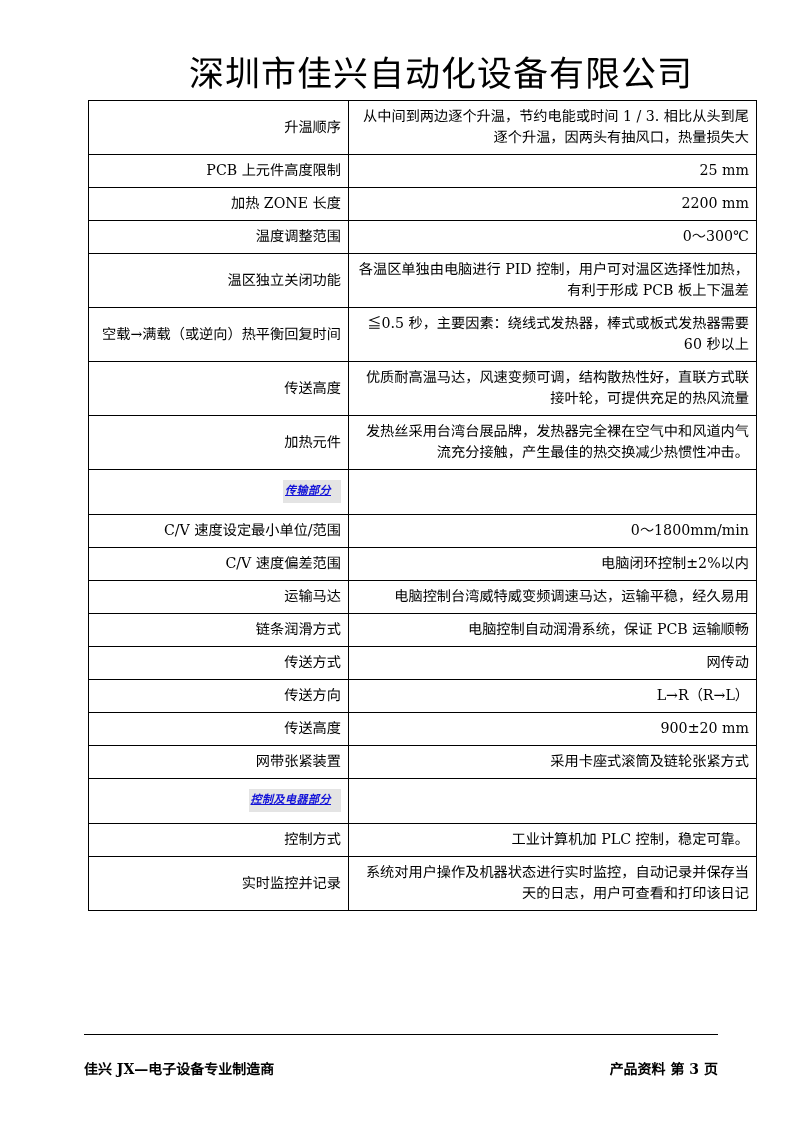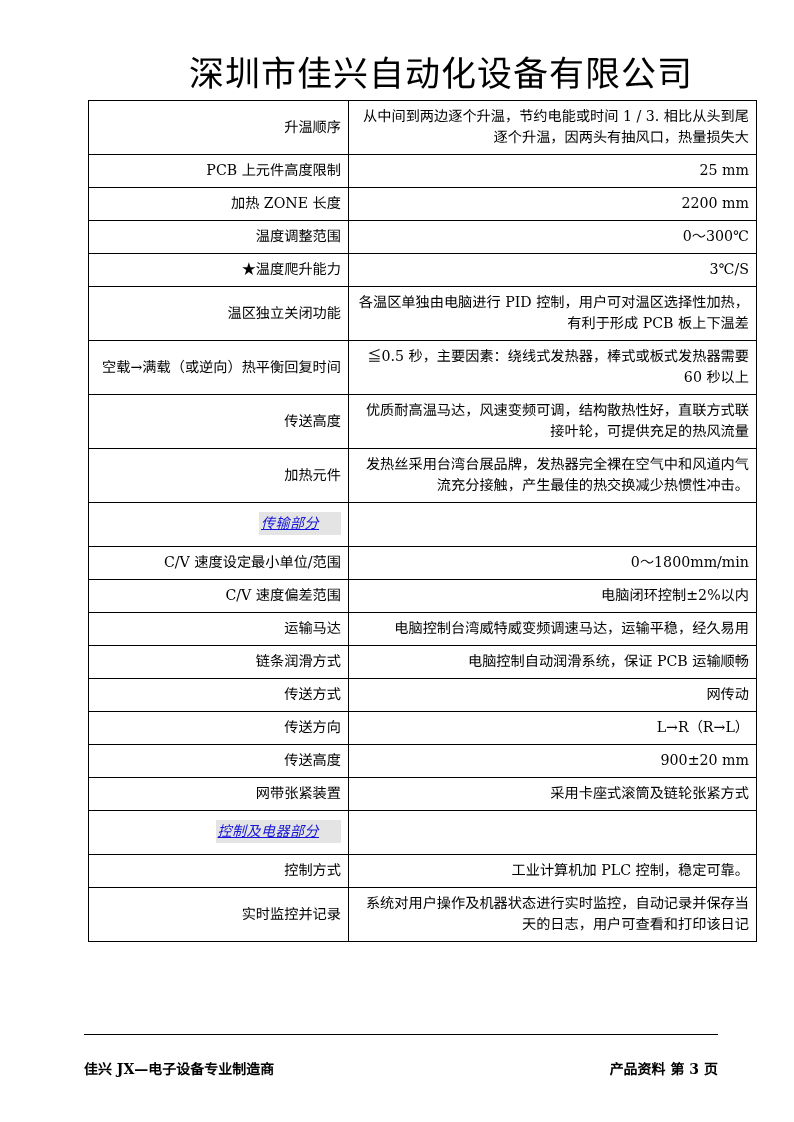--- a/index.html
+++ b/index.html
@@ -67,27 +67,27 @@
   .col-label { width: 243px; }
   .col-value { width: 391px; margin-left: 24px; }
 
   
   .section-row td {
     padding: 9px 7px 11px 9px;
   }
   .section-title {
     display: inline-block;
     color: #1313d8;
-    font-weight: normal;
+    font-weight: bold;
     font-style: italic;
     text-decoration: underline;
     background: #e4e4e4;
-    font-size: 14px;
+    font-size: 11px;
     line-height: 20px;
-    padding: 1px 22px 2px 2px;
+    padding: 1px 10px 2px 2px;
     letter-spacing: 0.5px;
   }
   .section-row .blank-cell {
     border-left: none;
   }
 
   
   .footer {
     position: absolute;
     left: 84px;
@@ -131,24 +131,20 @@
           <td class="col-label">PCB 上元件高度限制</td>
           <td class="col-value">25 mm</td>
         </tr>
         <tr>
           <td class="col-label">加热 ZONE 长度</td>
           <td class="col-value">2200 mm</td>
         </tr>
         <tr>
           <td class="col-label">温度调整范围</td>
           <td class="col-value">0～300℃</td>
-        </tr>
-        <tr>
-          <td class="col-label">★温度爬升能力</td>
-          <td class="col-value">3℃/S</td>
         </tr>
         <tr>
           <td class="col-label">温区独立关闭功能</td>
           <td class="col-value">各温区单独由电脑进行 PID 控制，用户可对温区选择性加热，有利于形成 PCB 板上下温差</td>
         </tr>
         <tr>
           <td class="col-label">空载→满载（或逆向）热平衡回复时间</td>
           <td class="col-value">≦0.5 秒，主要因素：绕线式发热器，棒式或板式发热器需要 60 秒以上</td>
         </tr>
         <tr>

